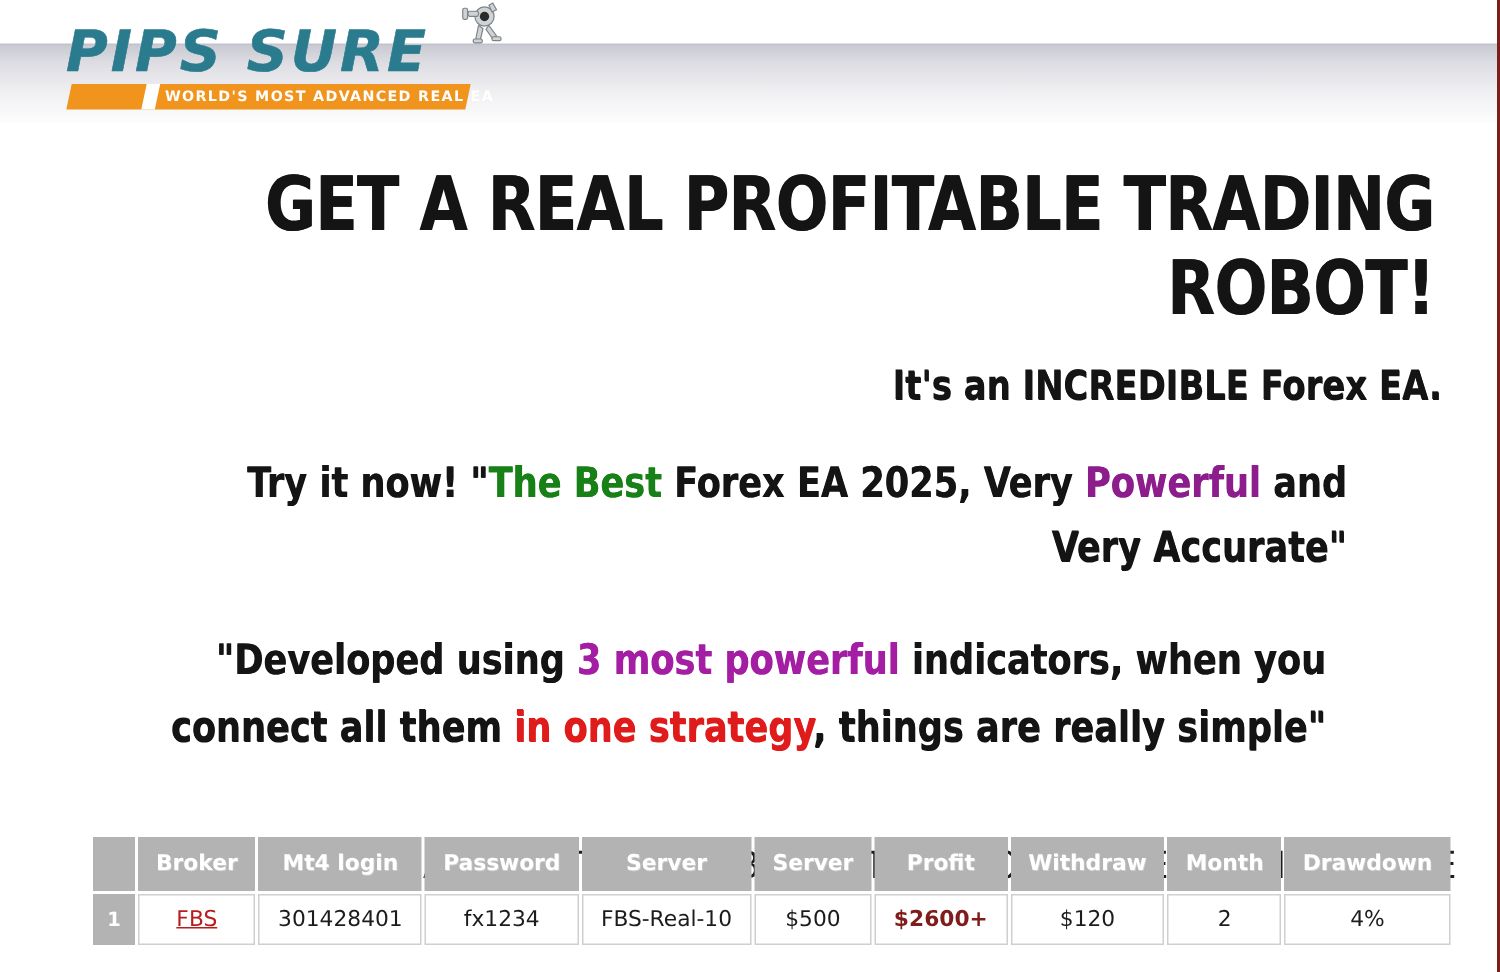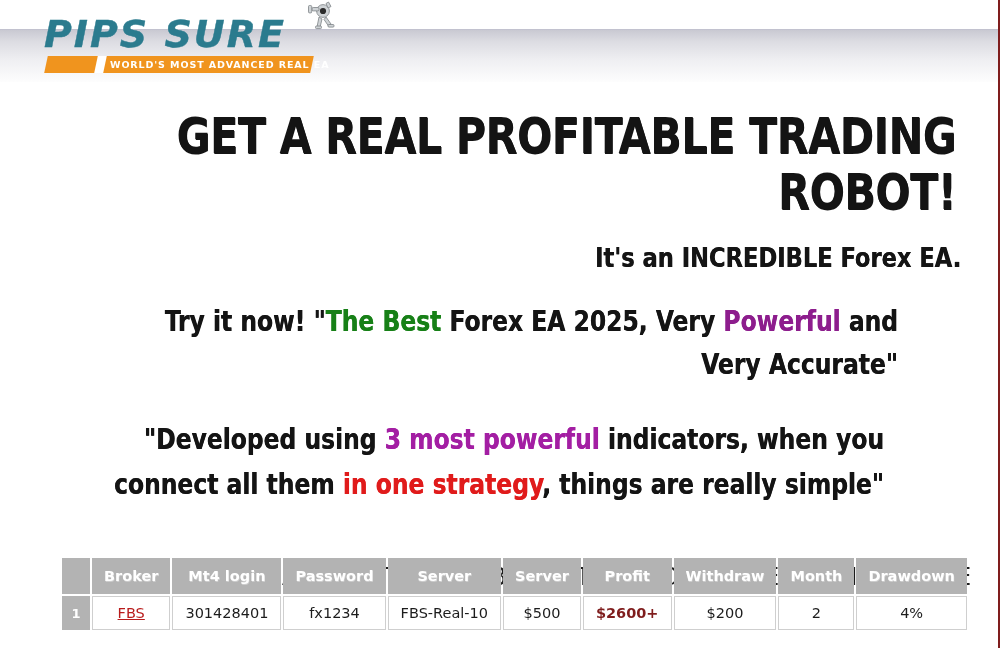--- a/index.html
+++ b/index.html
@@ -317,21 +317,21 @@
       </thead>
       <tbody>
         <tr>
           <td class="rownum">1</td>
           <td><span class="broker-link">FBS</span></td>
           <td>301428401</td>
           <td>fx1234</td>
           <td>FBS-Real-10</td>
           <td>$500</td>
           <td><span class="profit-val">$2600+</span></td>
-          <td>$200</td>
+          <td>$120</td>
           <td>2</td>
           <td>4%</td>
         </tr>
       </tbody>
     </table>
   </div>
 
 </div>
 
 </body></html>

